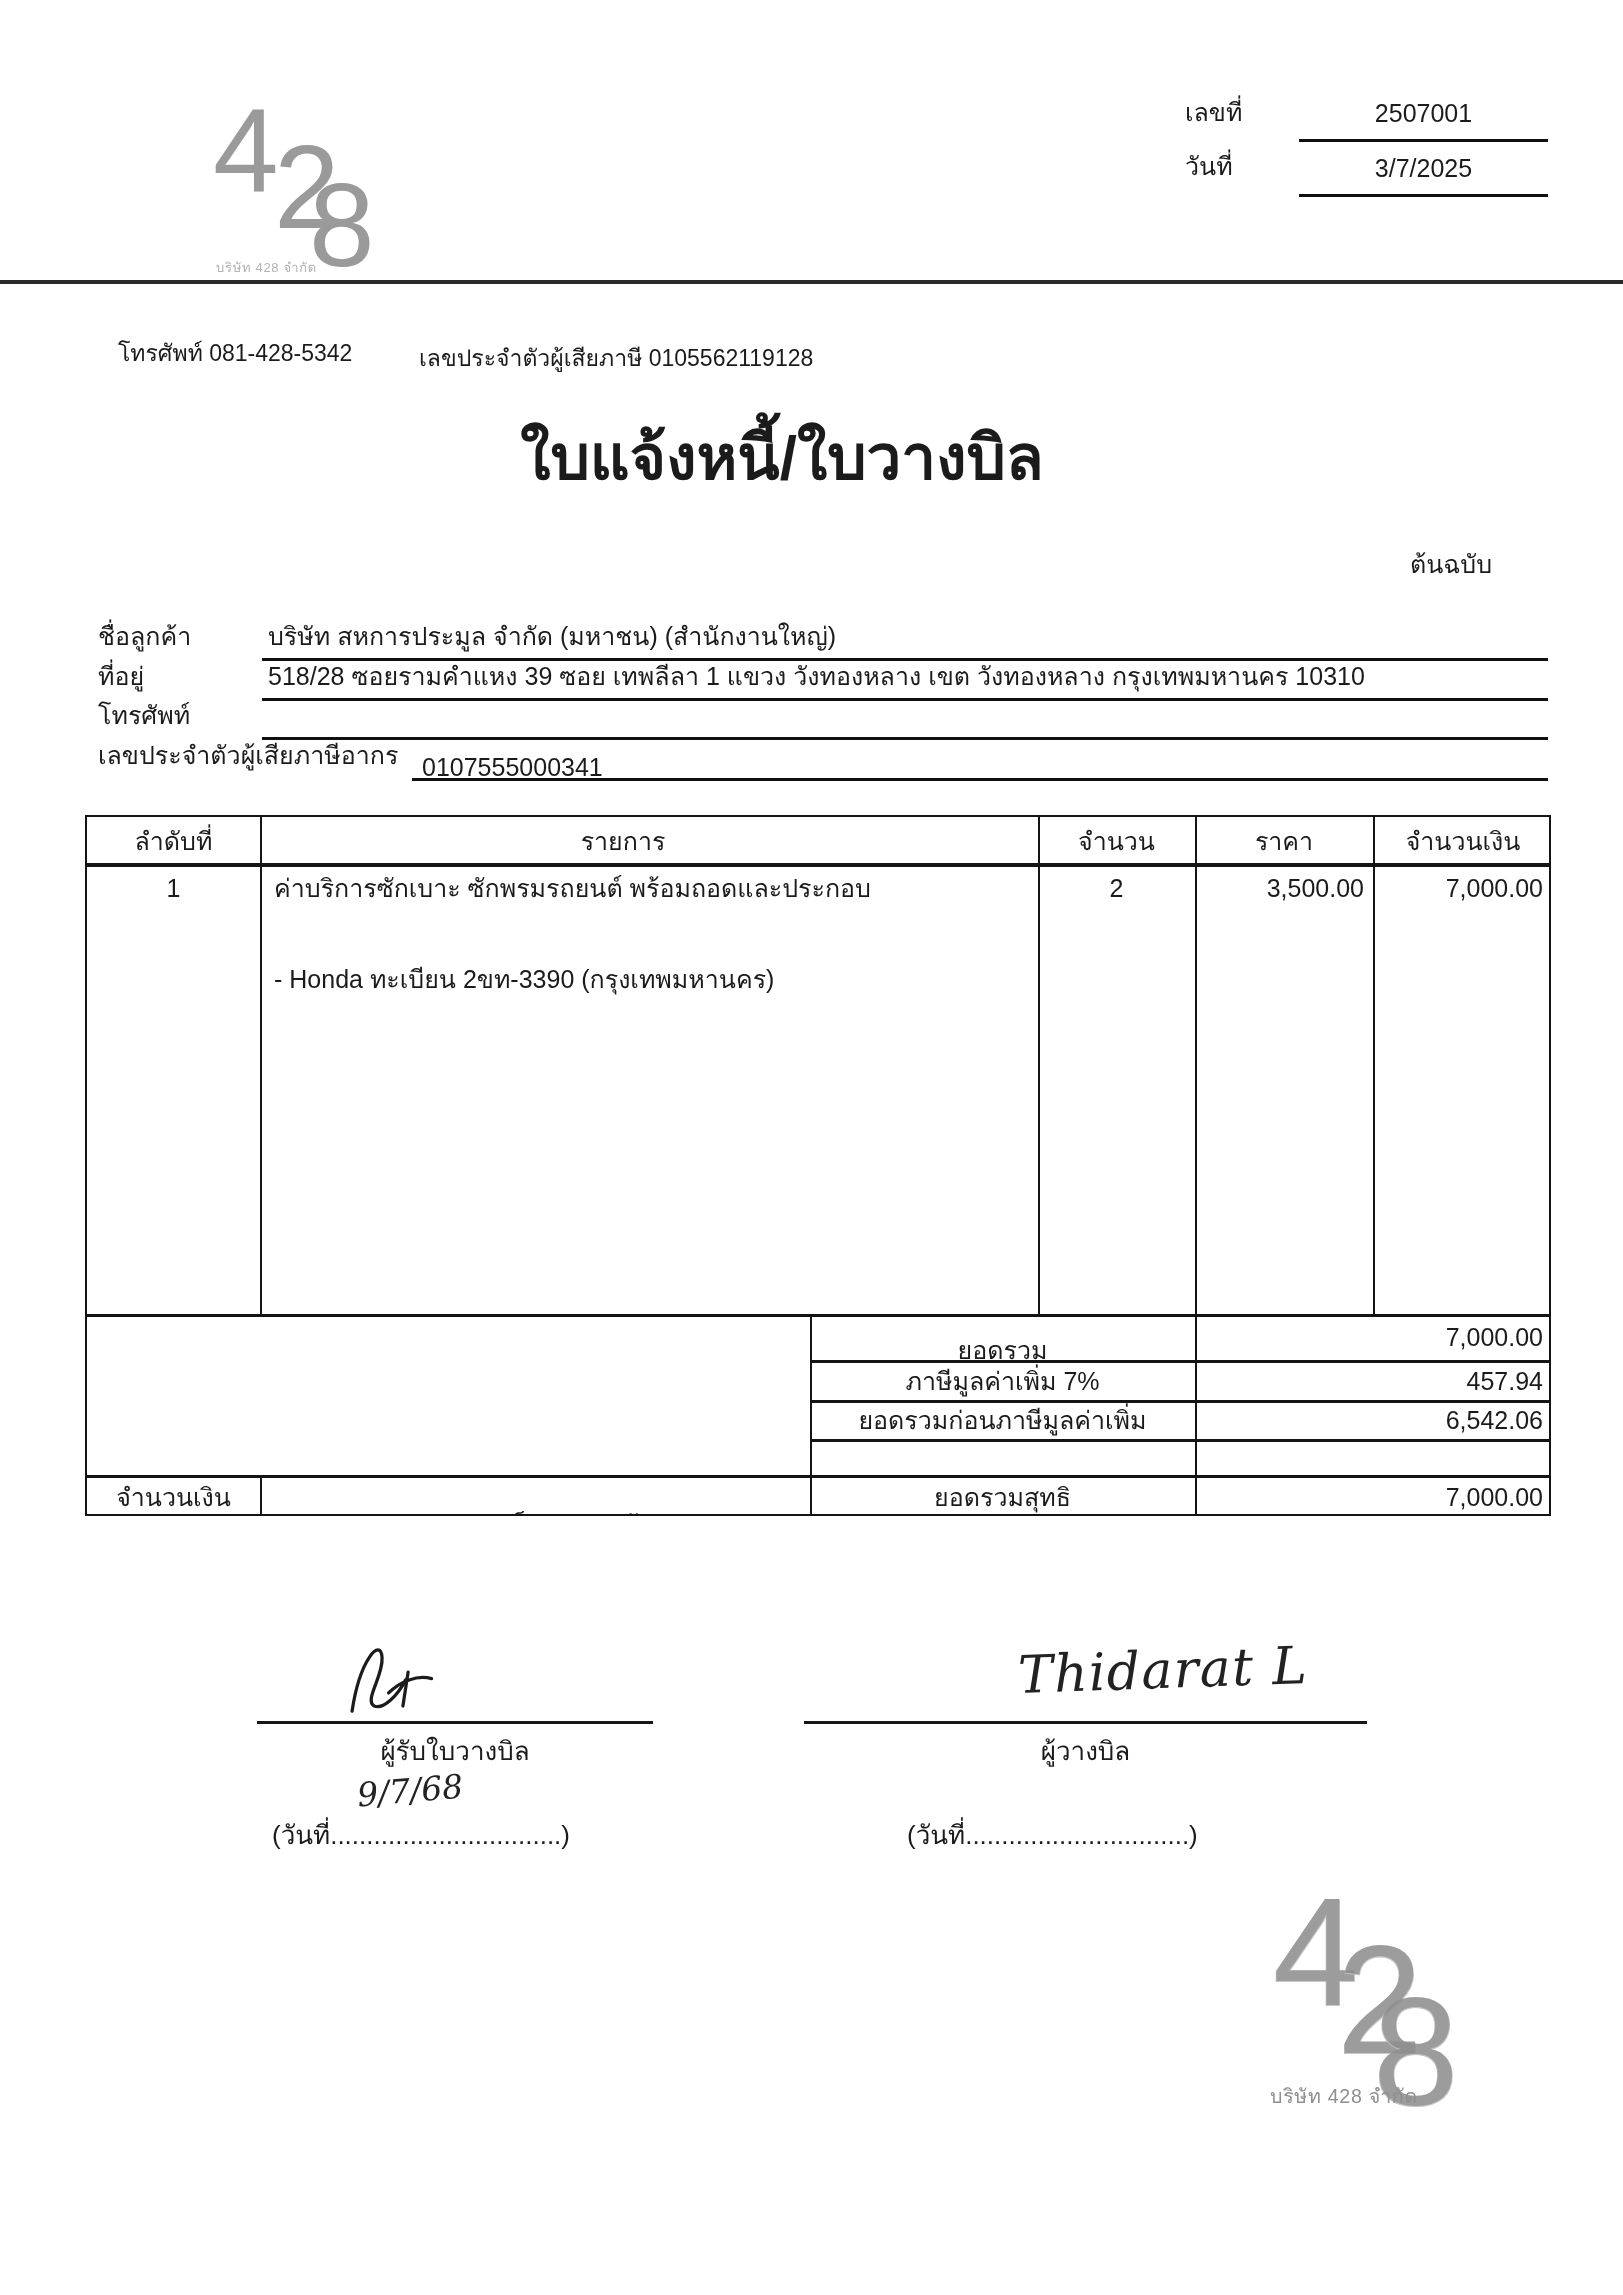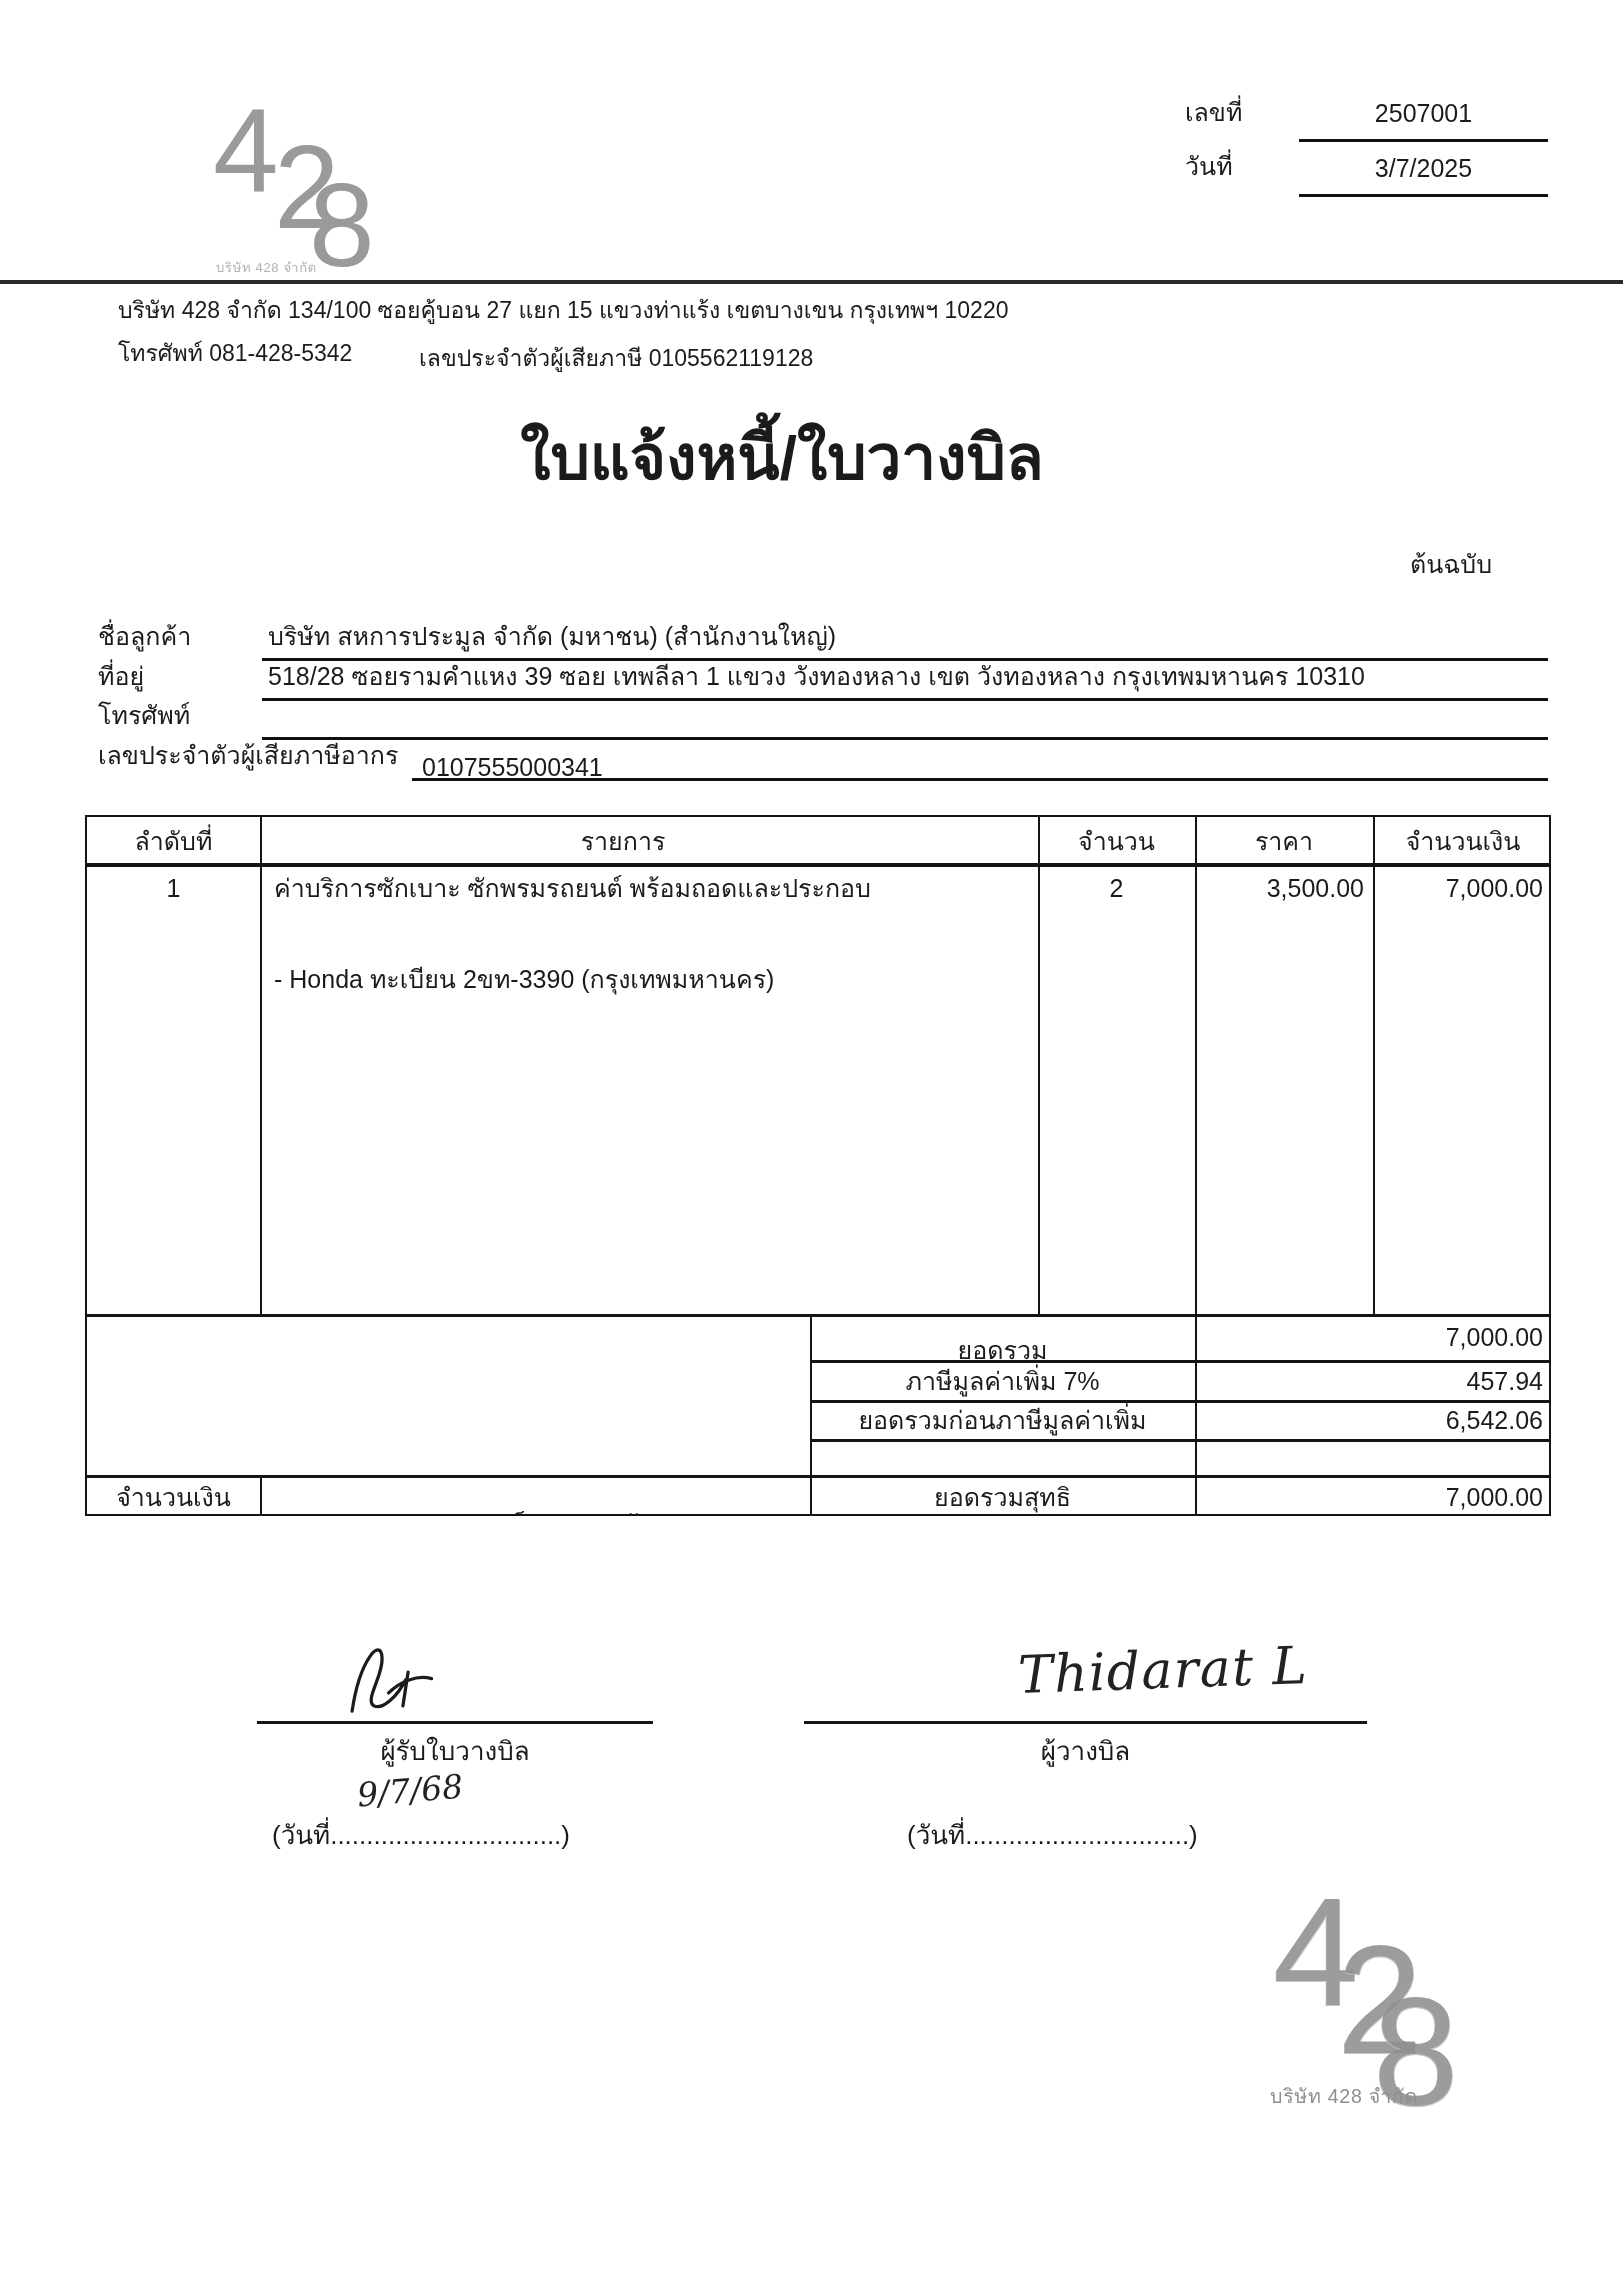--- a/index.html
+++ b/index.html
@@ -38,21 +38,20 @@
     <div class="abs t38" style="left:1185px;top:97px;">เลขที่</div>
     <div class="abs t38 center" style="left:1299px;top:98px;width:249px;">2507001</div>
     <div class="ul" style="left:1299px;top:139px;width:249px;"></div>
     <div class="abs t38" style="left:1185px;top:151px;">วันที่</div>
     <div class="abs t38 center" style="left:1299px;top:153px;width:249px;">3/7/2025</div>
     <div class="ul" style="left:1299px;top:194px;width:249px;"></div>
   </div>
 
   <div class="bar" style="left:0;top:280px;width:1623px;height:3.9px;background:#2a2a2a;"></div>
 
-  <div class="abs t35" style="left:118px;top:296px;">บริษัท 428 จำกัด  134/100 ซอยคู้บอน 27 แยก 15 แขวงท่าแร้ง เขตบางเขน กรุงเทพฯ 10220</div>
   <div class="abs t35" style="left:118px;top:339px;">โทรศัพท์ 081-428-5342</div>
   <div class="abs t35" style="left:419px;top:344px;">เลขประจำตัวผู้เสียภาษี 0105562119128</div>
 
   <div class="abs center" style="left:0;top:411px;width:1564px;font-size:62px;font-weight:bold;line-height:1.5;">ใบแจ้งหนี้/ใบวางบิล</div>
 
   <div class="abs t38 right" style="left:1309px;top:549px;width:183px;">ต้นฉบับ</div>
 
   <div>
     <div class="abs t38" style="left:98px;top:621px;">ชื่อลูกค้า</div>
     <div class="abs t38" style="left:268px;top:621px;">บริษัท สหการประมูล จำกัด (มหาชน) (สำนักงานใหญ่)</div>

